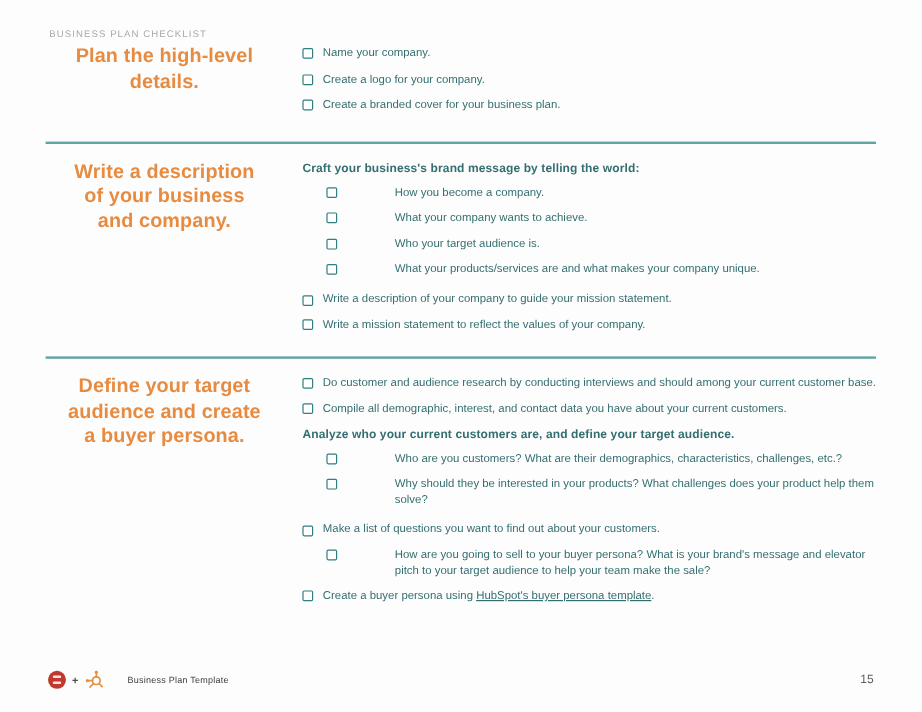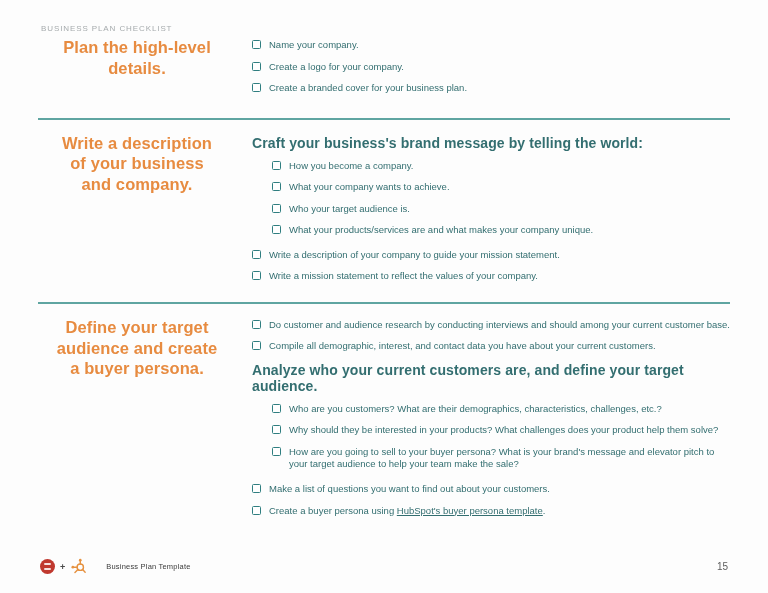--- a/index.html
+++ b/index.html
@@ -27,31 +27,31 @@
   .section + .section { border-top:2px solid var(--teal-line, #5fa5a1); }
   .left { width:198px; flex-shrink:0; margin-right:16px; }
   .heading {
     font-size:16.5px; line-height:1.26; font-weight:bold;
     color:var(--orange, #e78b40); letter-spacing:0.1px;
     white-space:pre-line;
     text-align:center;
   }
   .right { flex:1; padding-top:2px; min-width:0; }
   .lead {
-    font-size:14px; font-weight:bold; letter-spacing:0.1px;
+    font-size:10px; font-weight:bold; letter-spacing:0.1px;
     margin-bottom:9px; color:var(--teal-text, #336e70);
   }
   .item {
     display:flex; align-items:flex-start;
     margin-bottom:9px;
     font-size:9.5px; line-height:1.32;
     color:var(--teal-text, #336e70);
   }
-  .item.sub { margin-left:20px; }
-  .item.gap { margin-top:12px; }
+  .item.sub { margin-left:20px;gap:40px; }
+  .item.gap { margin-top:12px;align-items:center; }
   .checkbox {
     width:9px; height:9px; flex-shrink:0;
     border:1.5px solid var(--teal-box, #2f7e80);
     border-radius:1.5px;
     background:#ffffff;
     margin:1px 8px 0 0;
     cursor:pointer;
   }
   .item-text { display:block; }
   a.link { color:inherit; text-decoration:underline; cursor:pointer; }
@@ -153,27 +153,27 @@
           </div>
           <p class="lead">Analyze who your current customers are, and define your target audience.</p>
           <div class="item sub">
             <span class="checkbox"></span>
             <span class="item-text">Who are you customers? What are their demographics, characteristics, challenges, etc.?</span>
           </div>
           <div class="item sub">
             <span class="checkbox"></span>
             <span class="item-text">Why should they be interested in your products? What challenges does your product help them solve?</span>
           </div>
+          <div class="item gap">
+            <span class="checkbox"></span>
+            <span class="item-text">Make a list of questions you want to find out about your customers.</span>
+          </div>
           <div class="item sub">
             <span class="checkbox"></span>
             <span class="item-text">How are you going to sell to your buyer persona? What is your brand's message and elevator pitch to your target audience to help your team make the sale?</span>
-          </div>
-          <div class="item gap">
-            <span class="checkbox"></span>
-            <span class="item-text">Make a list of questions you want to find out about your customers.</span>
           </div>
           <div class="item">
             <span class="checkbox"></span>
             <span class="item-text">Create a buyer persona using <a class="link" href="#">HubSpot's buyer persona template</a>.</span>
           </div>
         </div>
       </section>
     </div>
 
   <div class="footer">

